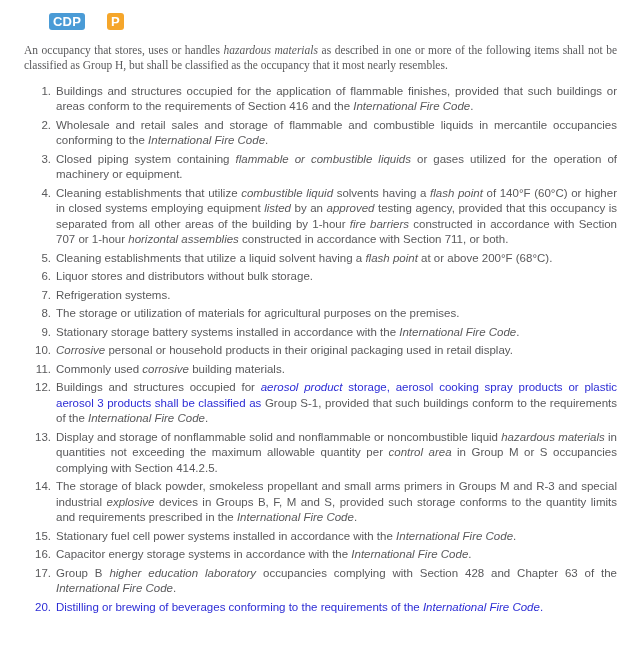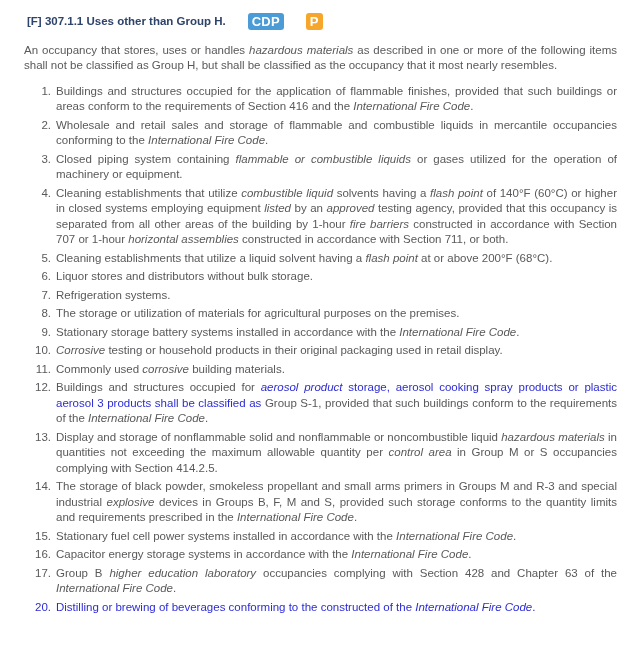--- a/index.html
+++ b/index.html
@@ -18,39 +18,38 @@
     font-size:11.5px;font-weight:bold;color:var(--title-color);
   }
   .title-row .title{white-space:nowrap;}
   .badge{
     display:inline-block;margin-left:22px;padding:2px 4px 1.5px 4px;
     border-radius:3px;color:#fff;font-size:13px;font-weight:bold;
     line-height:1;letter-spacing:.2px;cursor:pointer;
   }
   .intro{
     margin:0 0 10px 0;font-size:11.5px;line-height:15.5px;
-    color:var(--body-color);text-align:justify;
+    color:var(--body-color);text-align:justify;font-family:Liberation Serif, serif;
   }
   ol.items{margin:0;padding:0;list-style:none;}
   .item{
     display:flex;font-size:11.5px;line-height:15.5px;
     color:var(--body-color);margin-bottom:3px;
   }
   .item .num{flex:0 0 27px;width:27px;text-align:right;margin-right:5px;}
   .item .content{flex:1;text-align:justify;}
   .item.blue{color:var(--rev-color);}
   .it{font-style:italic;}
   .rev{color:var(--rev-color);}
 </style>
 </head>
 <body>
 
 <div class="page">
   <h2 class="title-row">
-    <span class="title">[F] 307.1.1 Uses other than Group H.</span>
     <span class="badge" style="background: rgb(74, 155, 214);">CDP</span>
     <span class="badge" style="background: rgb(245, 166, 43);">P</span>
   </h2>
   <p class="intro"><span>An occupancy that stores, uses or handles </span><span class="it">hazardous materials</span><span> as described in one or more of the following items shall not be classified as Group H, but shall be classified as the occupancy that it most nearly resembles.</span></p>
   <ol class="items">
       <li class="item">
         <span class="num">1.</span>
         <div class="content"><span>Buildings and structures occupied for the application of flammable finishes, provided that such buildings or areas conform to the requirements of Section 416 and the </span><span class="it">International Fire Code</span><span>.</span></div>
       </li>
       <li class="item">
@@ -80,21 +79,21 @@
       <li class="item">
         <span class="num">8.</span>
         <div class="content"><span>The storage or utilization of materials for agricultural purposes on the premises.</span></div>
       </li>
       <li class="item">
         <span class="num">9.</span>
         <div class="content"><span>Stationary storage battery systems installed in accordance with the </span><span class="it">International Fire Code</span><span>.</span></div>
       </li>
       <li class="item">
         <span class="num">10.</span>
-        <div class="content"><span class="it">Corrosive</span><span> testing or household products in their original packaging used in retail display.</span></div>
+        <div class="content"><span class="it">Corrosive</span><span> personal or household products in their original packaging used in retail display.</span></div>
       </li>
       <li class="item">
         <span class="num">11.</span>
         <div class="content"><span>Commonly used </span><span class="it">corrosive</span><span> building materials.</span></div>
       </li>
       <li class="item">
         <span class="num">12.</span>
         <div class="content"><span>Buildings and structures occupied for </span><span class="it rev">aerosol product</span><span class="rev"> storage, aerosol cooking spray products or plastic aerosol 3 products shall be classified as </span><span>Group S-1, provided that such buildings conform to the requirements of the </span><span class="it">International Fire Code</span><span>.</span></div>
       </li>
       <li class="item">
@@ -112,16 +111,16 @@
       <li class="item">
         <span class="num">16.</span>
         <div class="content"><span>Capacitor energy storage systems in accordance with the </span><span class="it">International Fire Code</span><span>.</span></div>
       </li>
       <li class="item">
         <span class="num">17.</span>
         <div class="content"><span>Group B </span><span class="it">higher education laboratory</span><span> occupancies complying with Section 428 and Chapter 63 of the </span><span class="it">International Fire Code</span><span>.</span></div>
       </li>
       <li class="item blue">
         <span class="num">20.</span>
-        <div class="content"><span>Distilling or brewing of beverages conforming to the constructed of the </span><span class="it">International Fire Code</span><span>.</span></div>
+        <div class="content"><span>Distilling or brewing of beverages conforming to the requirements of the </span><span class="it">International Fire Code</span><span>.</span></div>
       </li>
     </ol>
 </div>
 
 </body></html>

